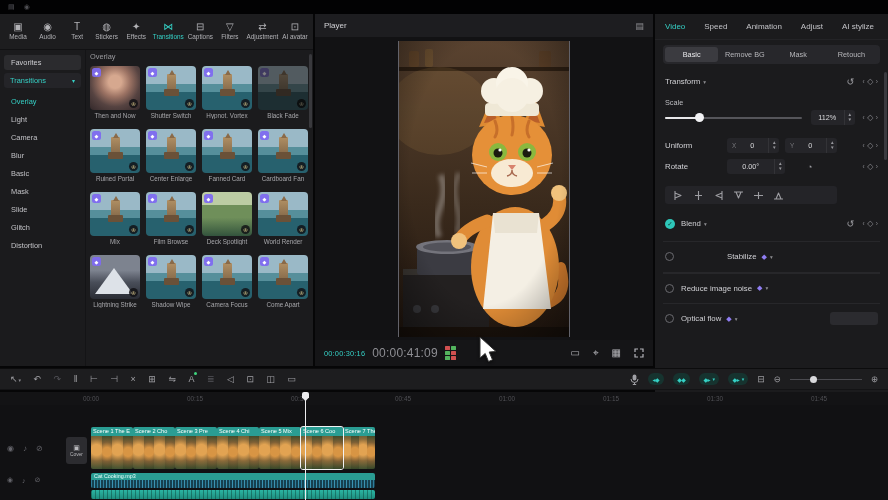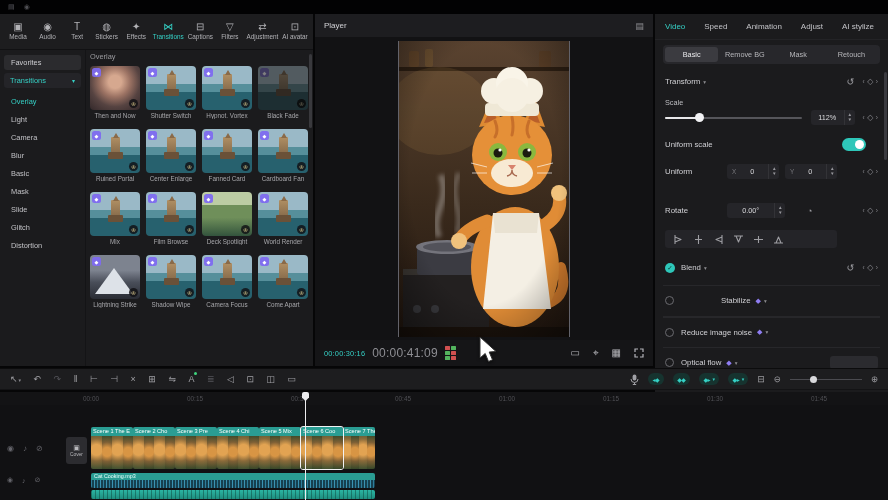--- a/index.html
+++ b/index.html
@@ -460,24 +460,20 @@
             <span>▼</span>
           </span>
       </span>
       <span class="kf">
         <span class="a">‹</span>
           <span class="d">◇</span>
           <span class="a">›</span>
       </span>
     </div>
     <div class="row" style="margin-top:13px">
-      <span class="lab">Uniform scale</span>
-      <span class="toggle" style="margin-left:auto;margin-right:12px"></span>
-    </div>
-    <div class="row" style="margin-top:13px">
       <span class="lab" style="width:62px">Uniform</span>
       <span class="vbox" style="width:52px">
         <span class="vb-xy">X</span>
         <span class="vb-val">0</span>
         <span class="vb-step">
             <span>▲</span>
             <span>▼</span>
           </span>
       </span>
       <span class="vbox" style="width:52px;margin-left:6px">
@@ -487,21 +483,21 @@
             <span>▲</span>
             <span>▼</span>
           </span>
       </span>
       <span class="kf" style="margin-left:auto">
         <span class="a">‹</span>
           <span class="d">◇</span>
           <span class="a">›</span>
       </span>
     </div>
-    <div class="row" style="margin-top:24px">
+    <div class="row" style="margin-top:6px">
       <span class="lab" style="width:62px">Rotate</span>
       <span class="vbox" style="width:58px">
         <span class="vb-val">0.00°</span>
         <span class="vb-step">
             <span>▲</span>
             <span>▼</span>
           </span>
       </span>
       <span style="margin-left:22px;color:#9a9a9f;font-size:9px">◔</span>
       <span class="kf" style="margin-left:auto">
@@ -538,21 +534,21 @@
       <span class="kf">
         <span class="a">‹</span>
           <span class="d">◇</span>
           <span class="a">›</span>
       </span>
     </div>
     <div class="divider" style="margin-top:12px"></div>
     <div id="feat-list">
         <div class="feat">
           <span class="chk"></span>
-          <span class="lab" style="margin-left: 7px; padding-left: 40px;">Stabilize</span>
+          <span class="lab" style="margin-left: 13px; padding-left: 40px;">Stabilize</span>
           <span class="gem">◆</span>
           <span class="car">▾</span>
         </div>
         <div class="divider"></div>
         <div class="divider"></div>
         <div class="feat">
           <span class="chk"></span>
           <span class="lab" style="margin-left: 7px;">Reduce image noise</span>
           <span class="gem">◆</span>
           <span class="car">▾</span>

